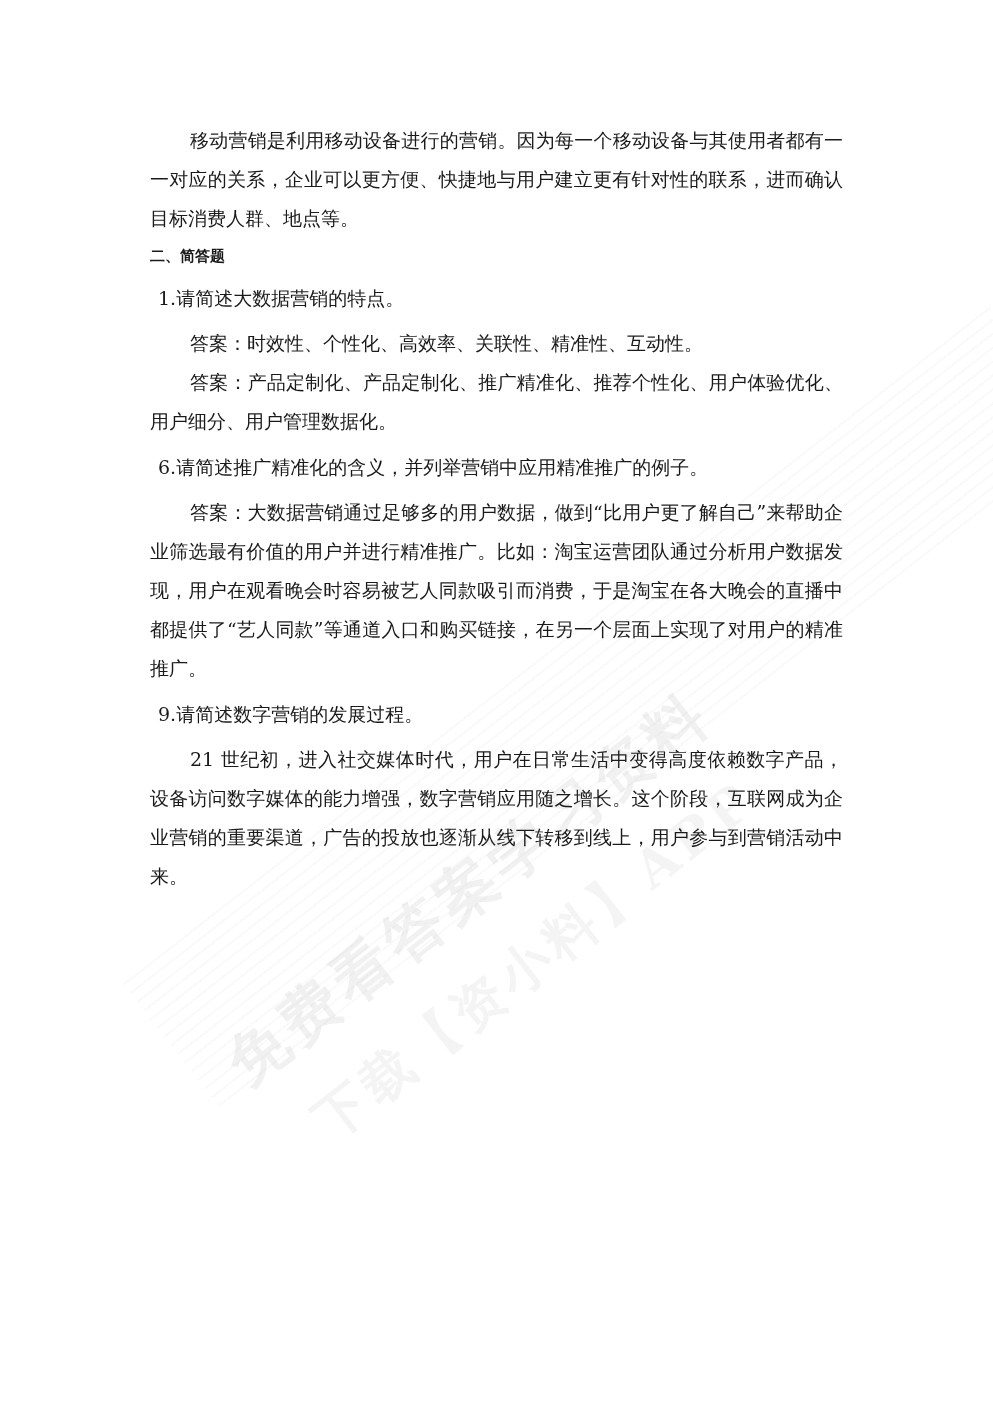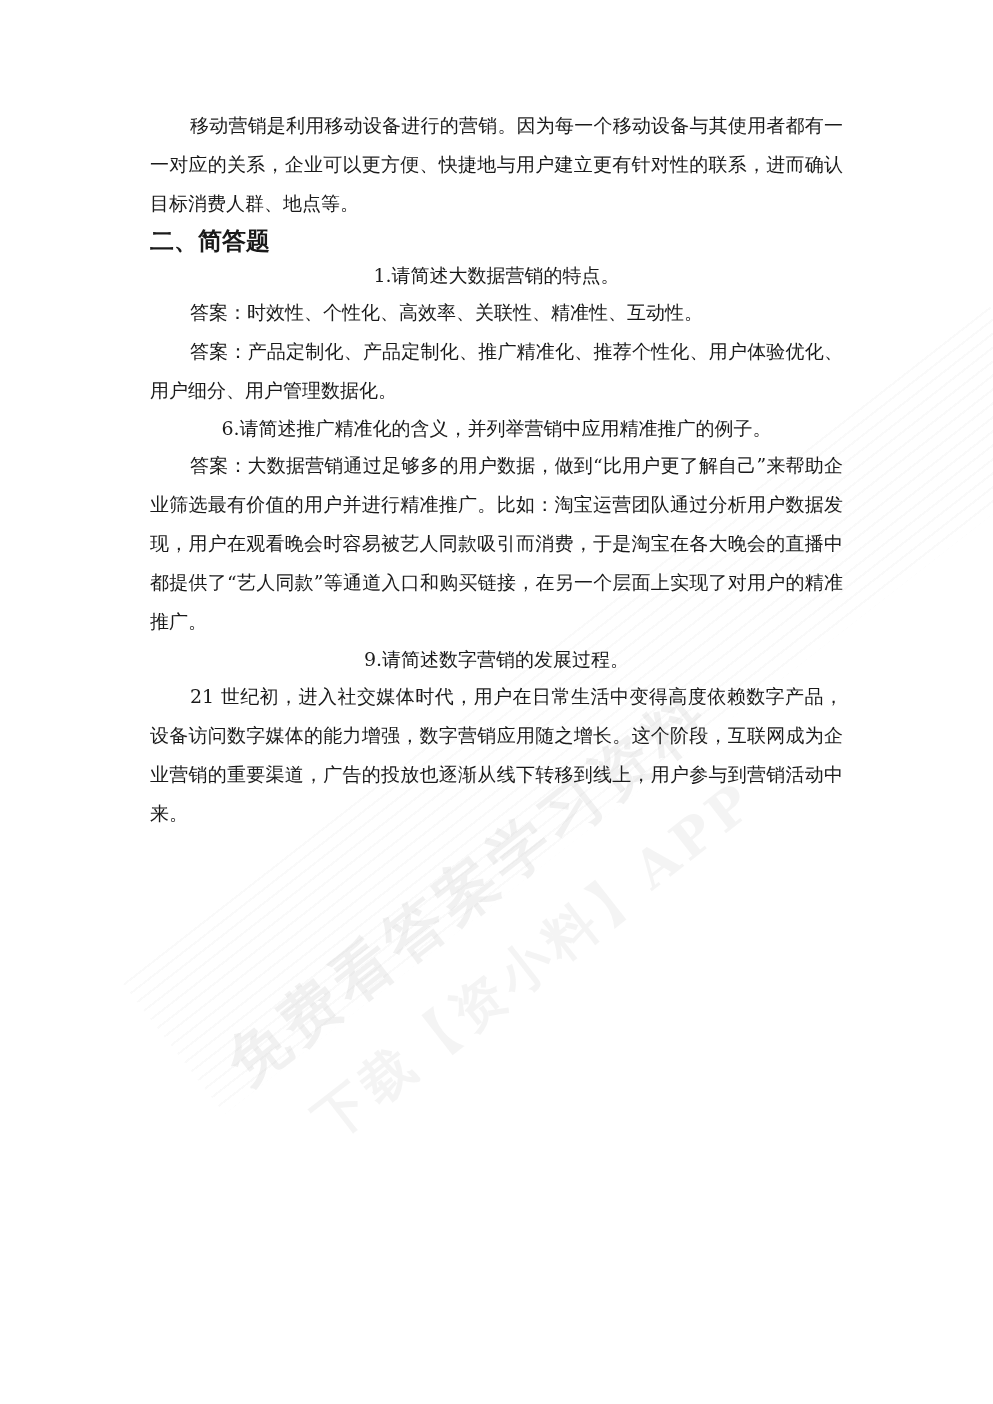--- a/index.html
+++ b/index.html
@@ -17,28 +17,28 @@
     .watermark-text {
       position: absolute; left: 210px; top: 1040px; white-space: nowrap;
       transform-origin: 0 0; transform: rotate(-38deg);
       font-family: "DejaVu Serif", serif; font-weight: bold;
       font-size: 60px; letter-spacing: 6px;
       color: rgba(170,170,170,0.16);
       pointer-events: none;
     }
     .watermark-text.second { left: 300px; top: 1100px; font-size: 52px; color: rgba(170,170,170,0.13); }
     .content {
-      position: absolute; left: 150px; top: 106px; width: 693px;
+      position: absolute; left: 150px; top: 121px; width: 693px;
       font-family: "DejaVu Serif", "Liberation Serif", serif;
       font-size: 19px; line-height: 39px; color: #1a1a1a;
     }
     .p { margin: 0; text-align: justify; text-justify: inter-ideograph; }
     .indent { text-indent: 40px; }
-    .heading { margin: 0; font-weight: bold; font-size: 24px; line-height: 32px; font-family: "DejaVu Sans", sans-serif; }
-    .question { margin: 0; line-height: 36px; text-align: center; }
+    .heading { margin: 0; font-weight: bold; font-size: 15px; line-height: 32px; font-family: "DejaVu Sans", sans-serif; }
+    .question { margin: 8px; line-height: 36px; }
     .gap { margin-top: 2px; }
   </style>
 </head>
 <body>
 
 <div class="page">
   <div class="watermark-band"></div>
   <div class="watermark-text">免费看答案学习资料</div>
   <div class="watermark-text second">下载【资小料】APP</div>
 

